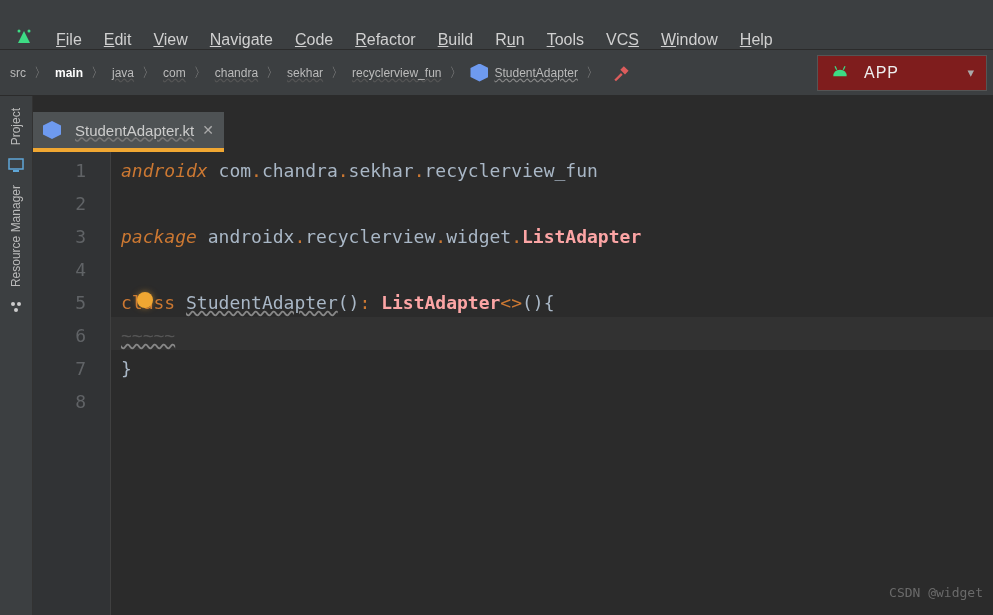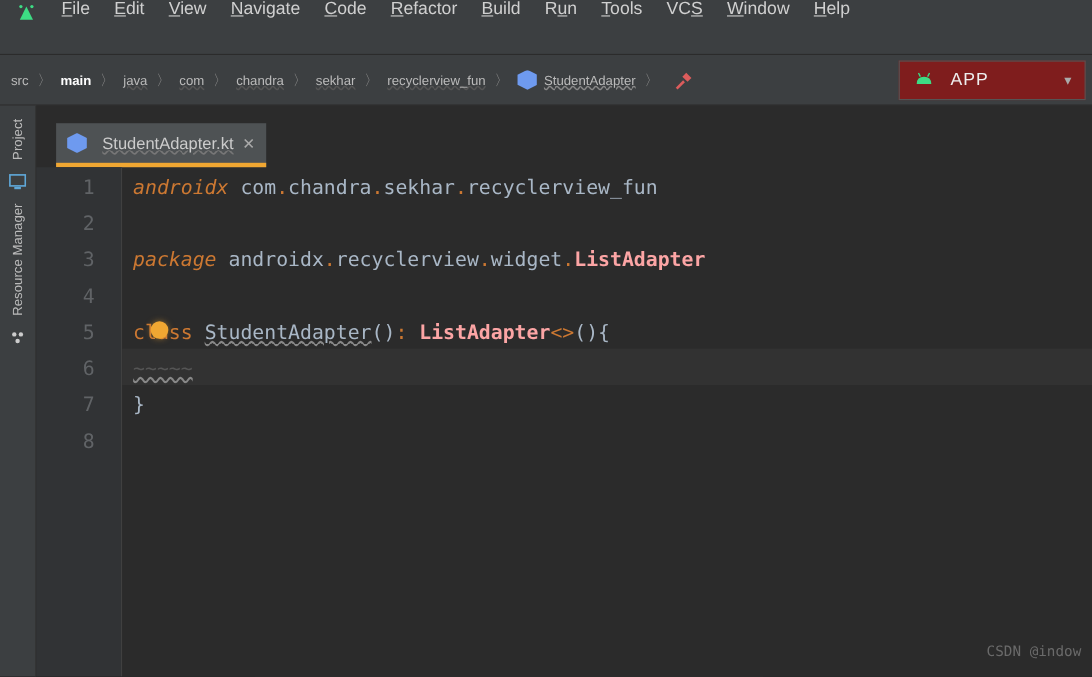--- a/index.html
+++ b/index.html
@@ -9,21 +9,21 @@
       background: #2b2b2b;
       font-family: "Segoe UI", Arial, sans-serif;
       color: #bbbbbb;
       overflow: hidden;
       font-size: 13px;
     }
     .menubar {
       height: 50px;
       background: #3c3f41;
       display: flex;
-      align-items: flex-start;
+      align-items: flex-end;
       padding: 0 12px;
       border-bottom: 1px solid #2b2b2b;
     }
     .app-icon {
       width: 24px; height: 24px;
       margin-right: 20px;
     }
     .menu-items { display: flex; gap: 22px; }
     .menu-item { color: #d0d0d0; font-size: 16px; cursor: pointer; }
     .menu-item .ul { text-decoration: underline; }
@@ -117,21 +117,21 @@
       align-items: flex-end;
     }
     .tab {
       background: #4e5254;
       height: 40px;
       display: flex;
       align-items: center;
       padding: 0 10px;
       gap: 8px;
       border-bottom: 4px solid #f0a732;
-      margin-left: 18px;
+      margin-left: 0;
       cursor:pointer;
     }
     .tab .tab-name { color: #ccc; font-size: 15px; text-decoration: wavy underline; text-decoration-color:#777;}
     .tab .close { color: #aaa; font-size: 14px; cursor: pointer; }
     .code-area {
       display: flex;
       flex: 1;
       font-family: "Consolas", "Monaco", monospace;
       font-size: 18px;
       line-height: 33px;
@@ -290,17 +290,17 @@
 
         <div class="line"><span class="kw-it">androidx</span> <span class="pkg">com</span><span class="dot">.</span><span class="pkg">chandra</span><span class="dot">.</span><span class="pkg">sekhar</span><span class="dot">.</span><span class="pkg">recyclerview_fun</span></div>
         <div class="line"></div>
         <div class="line"><span class="kw-it">package</span> <span class="pkg">androidx</span><span class="dot">.</span><span class="pkg">recyclerview</span><span class="dot">.</span><span class="pkg">widget</span><span class="dot">.</span><span class="listadap">ListAdapter</span></div>
         <div class="line"></div>
         <div class="line"><span class="kw">class</span> <span class="cls">StudentAdapter</span><span class="paren">()</span><span class="dot">:</span> <span class="listadap">ListAdapter</span><span class="err">&lt;&gt;</span><span class="paren">(){</span></div>
         <div class="line"><span class="wavy-u" style="color:#555">~~~~~</span></div>
         <div class="line"><span class="paren">}</span></div>
         <div class="line"></div>
 
-        <span class="watermark">CSDN @indow</span>
+        <span class="watermark">CSDN @widget</span>
       </div>
     </div>
   </div>
 </div>
 
 </body></html>

